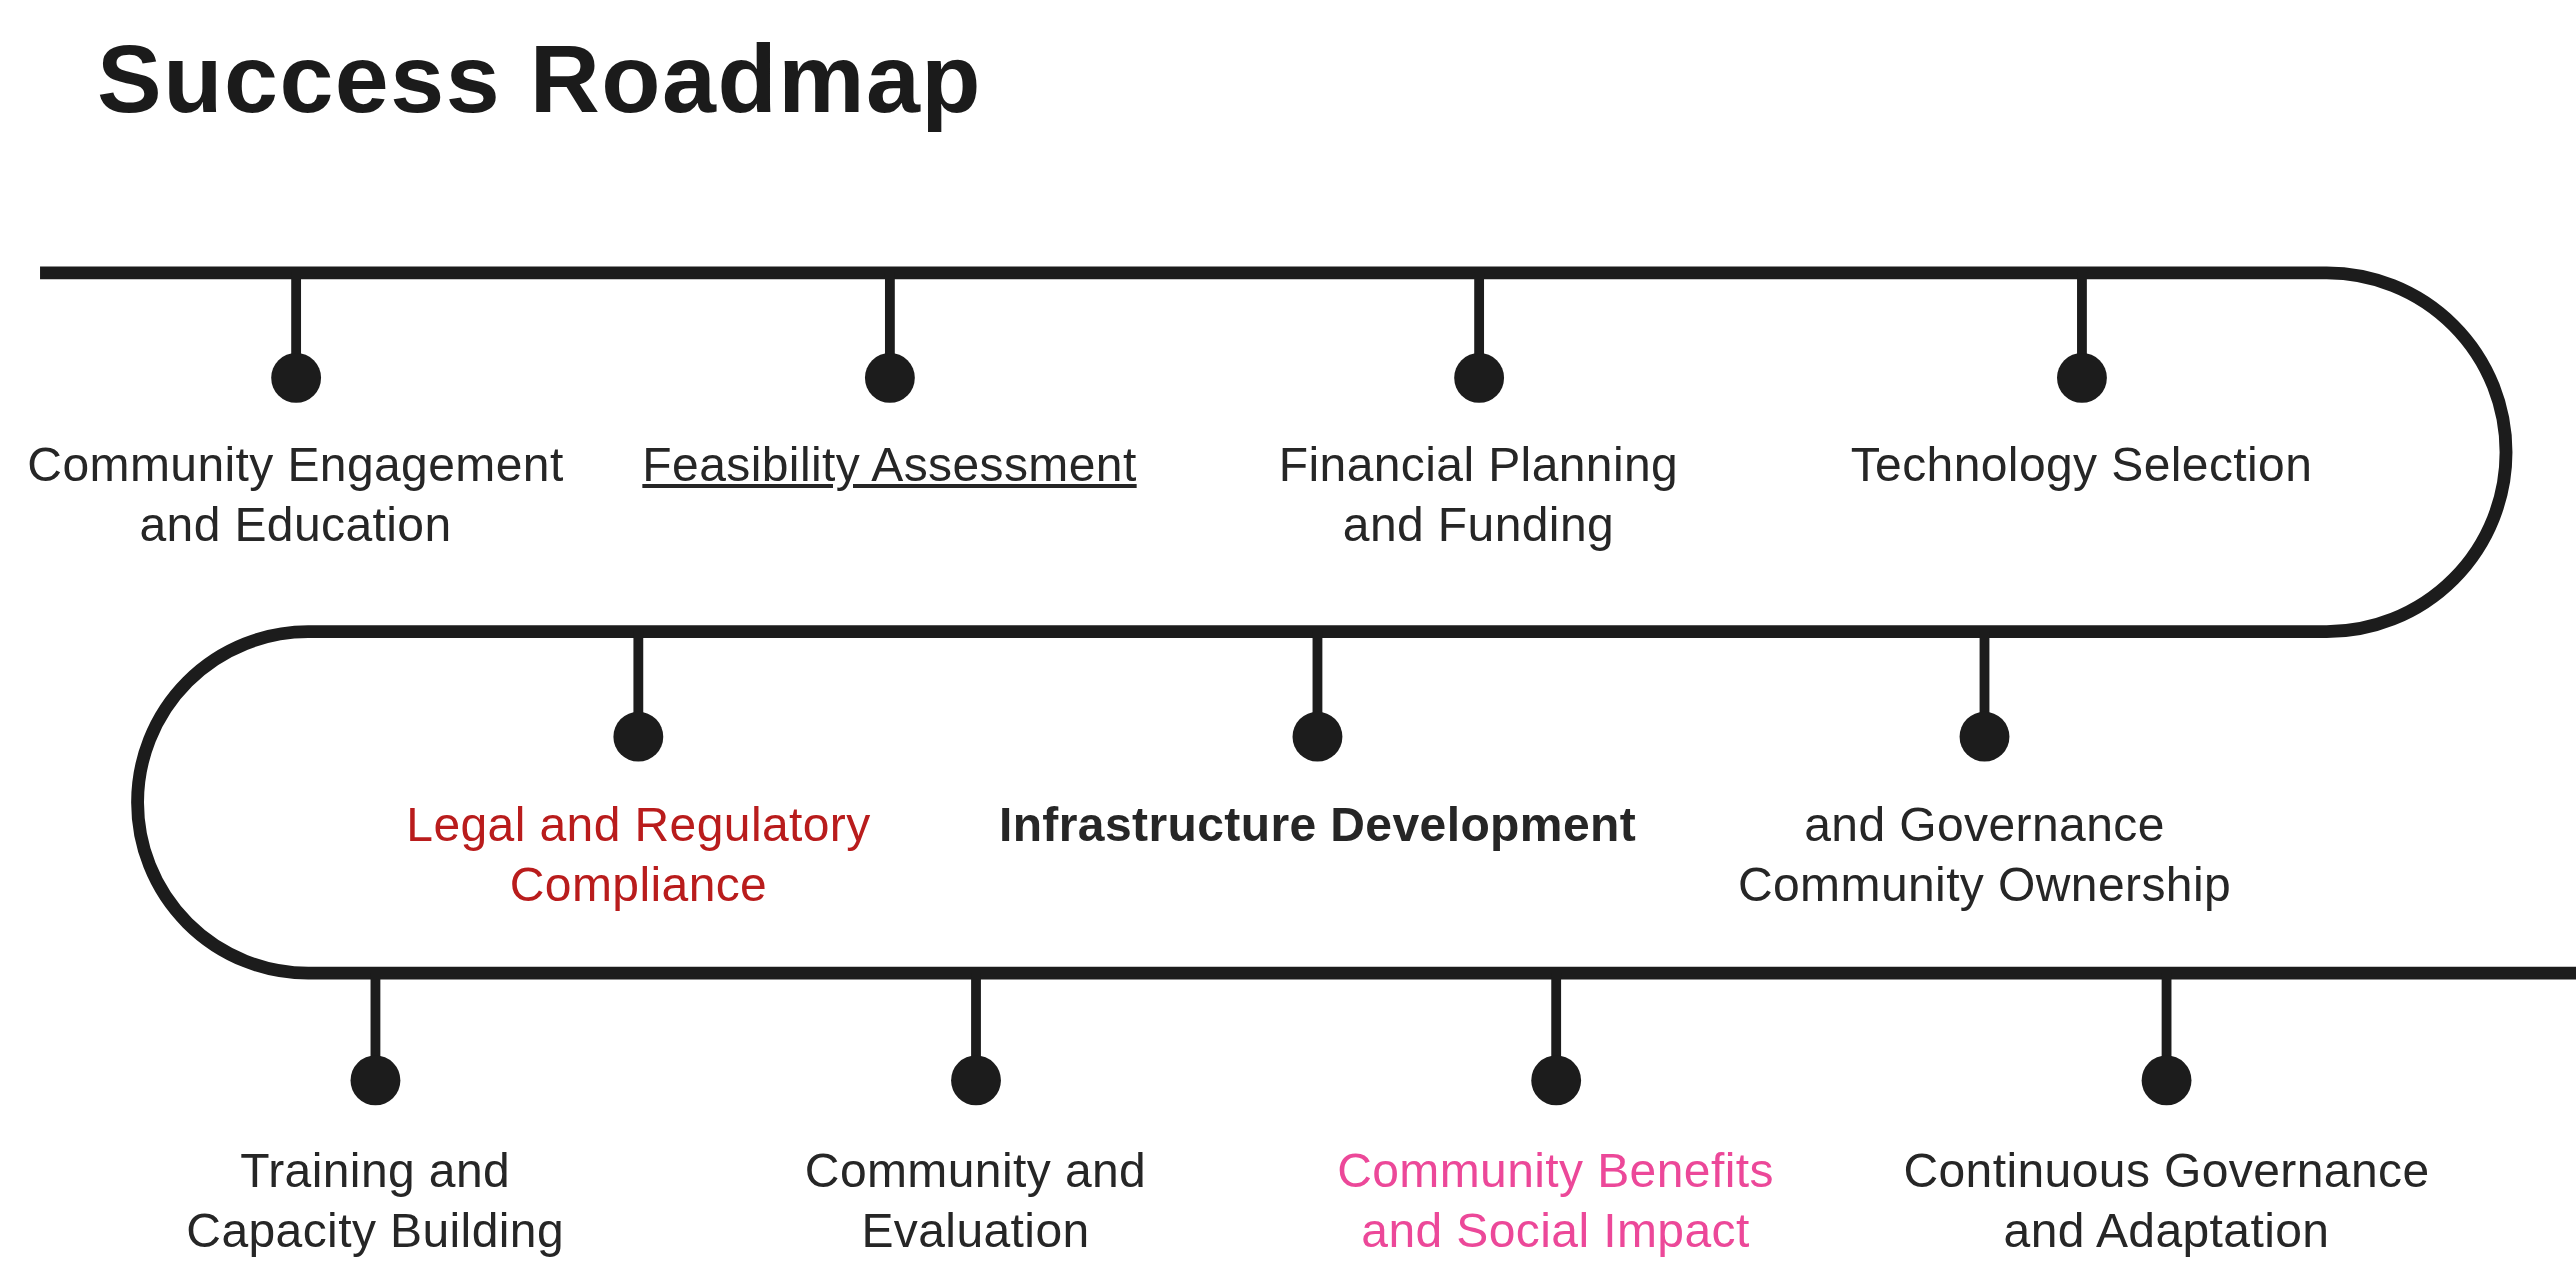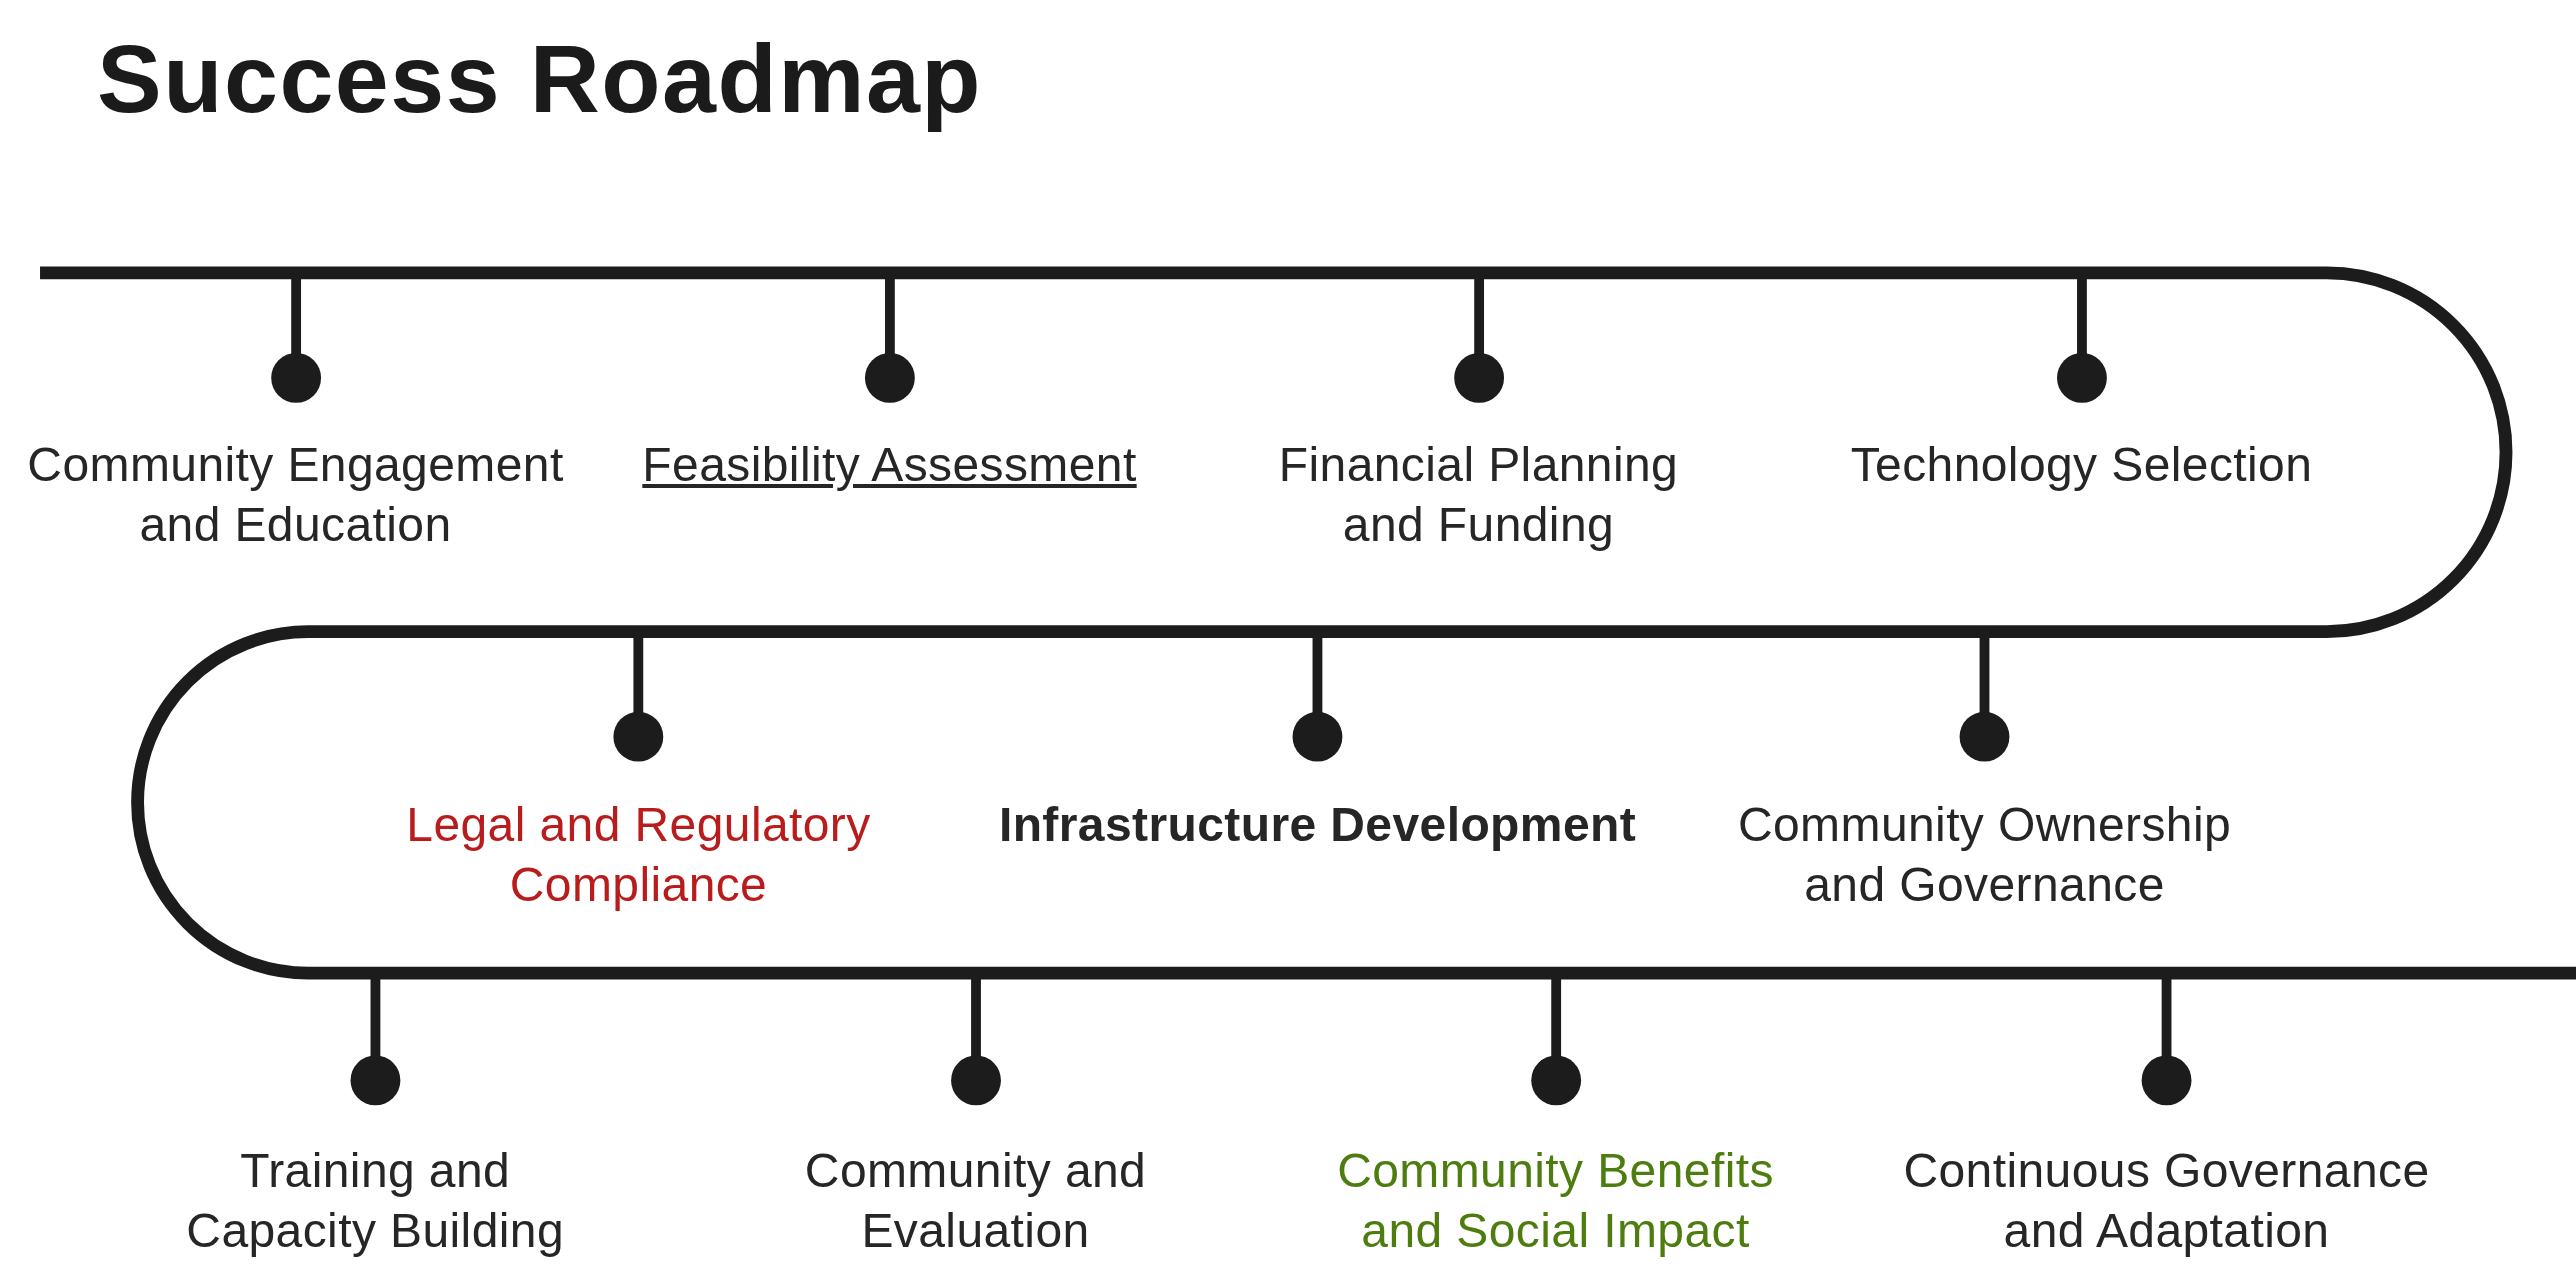--- a/index.html
+++ b/index.html
@@ -100,32 +100,32 @@
         <div>Technology Selection</div>
       </div>
       <div class="milestone-label" style="left: 261px; top: 795px; color: #b91c1c;">
         <div>Legal and Regulatory</div>
         <div>Compliance</div>
       </div>
       <div class="milestone-label" style="left: 940px; top: 795px; color: rgb(38, 38, 38); font-weight: bold;">
         <div>Infrastructure Development</div>
       </div>
       <div class="milestone-label" style="left: 1607px; top: 795px; color: rgb(38, 38, 38);">
+        <div>and Governance</div>
         <div>Community Ownership</div>
-        <div>and Governance</div>
       </div>
       <div class="milestone-label" style="left: -2.3px; top: 1141px; color: rgb(38, 38, 38);">
         <div>Training and</div>
         <div>Capacity Building</div>
       </div>
       <div class="milestone-label" style="left: 598px; top: 1141px; color: rgb(38, 38, 38);">
         <div>Community and</div>
         <div>Evaluation</div>
       </div>
-      <div class="milestone-label" style="left: 1178px; top: 1141px; color: #4d7c0f;">
+      <div class="milestone-label" style="left: 1178px; top: 1141px; color: #ec4899;">
         <div>Community Benefits</div>
         <div>and Social Impact</div>
       </div>
       <div class="milestone-label" style="left: 1789px; top: 1141px; color: rgb(38, 38, 38);">
         <div>Continuous Governance</div>
         <div>and Adaptation</div>
       </div>
     </div>
 </div>
 

